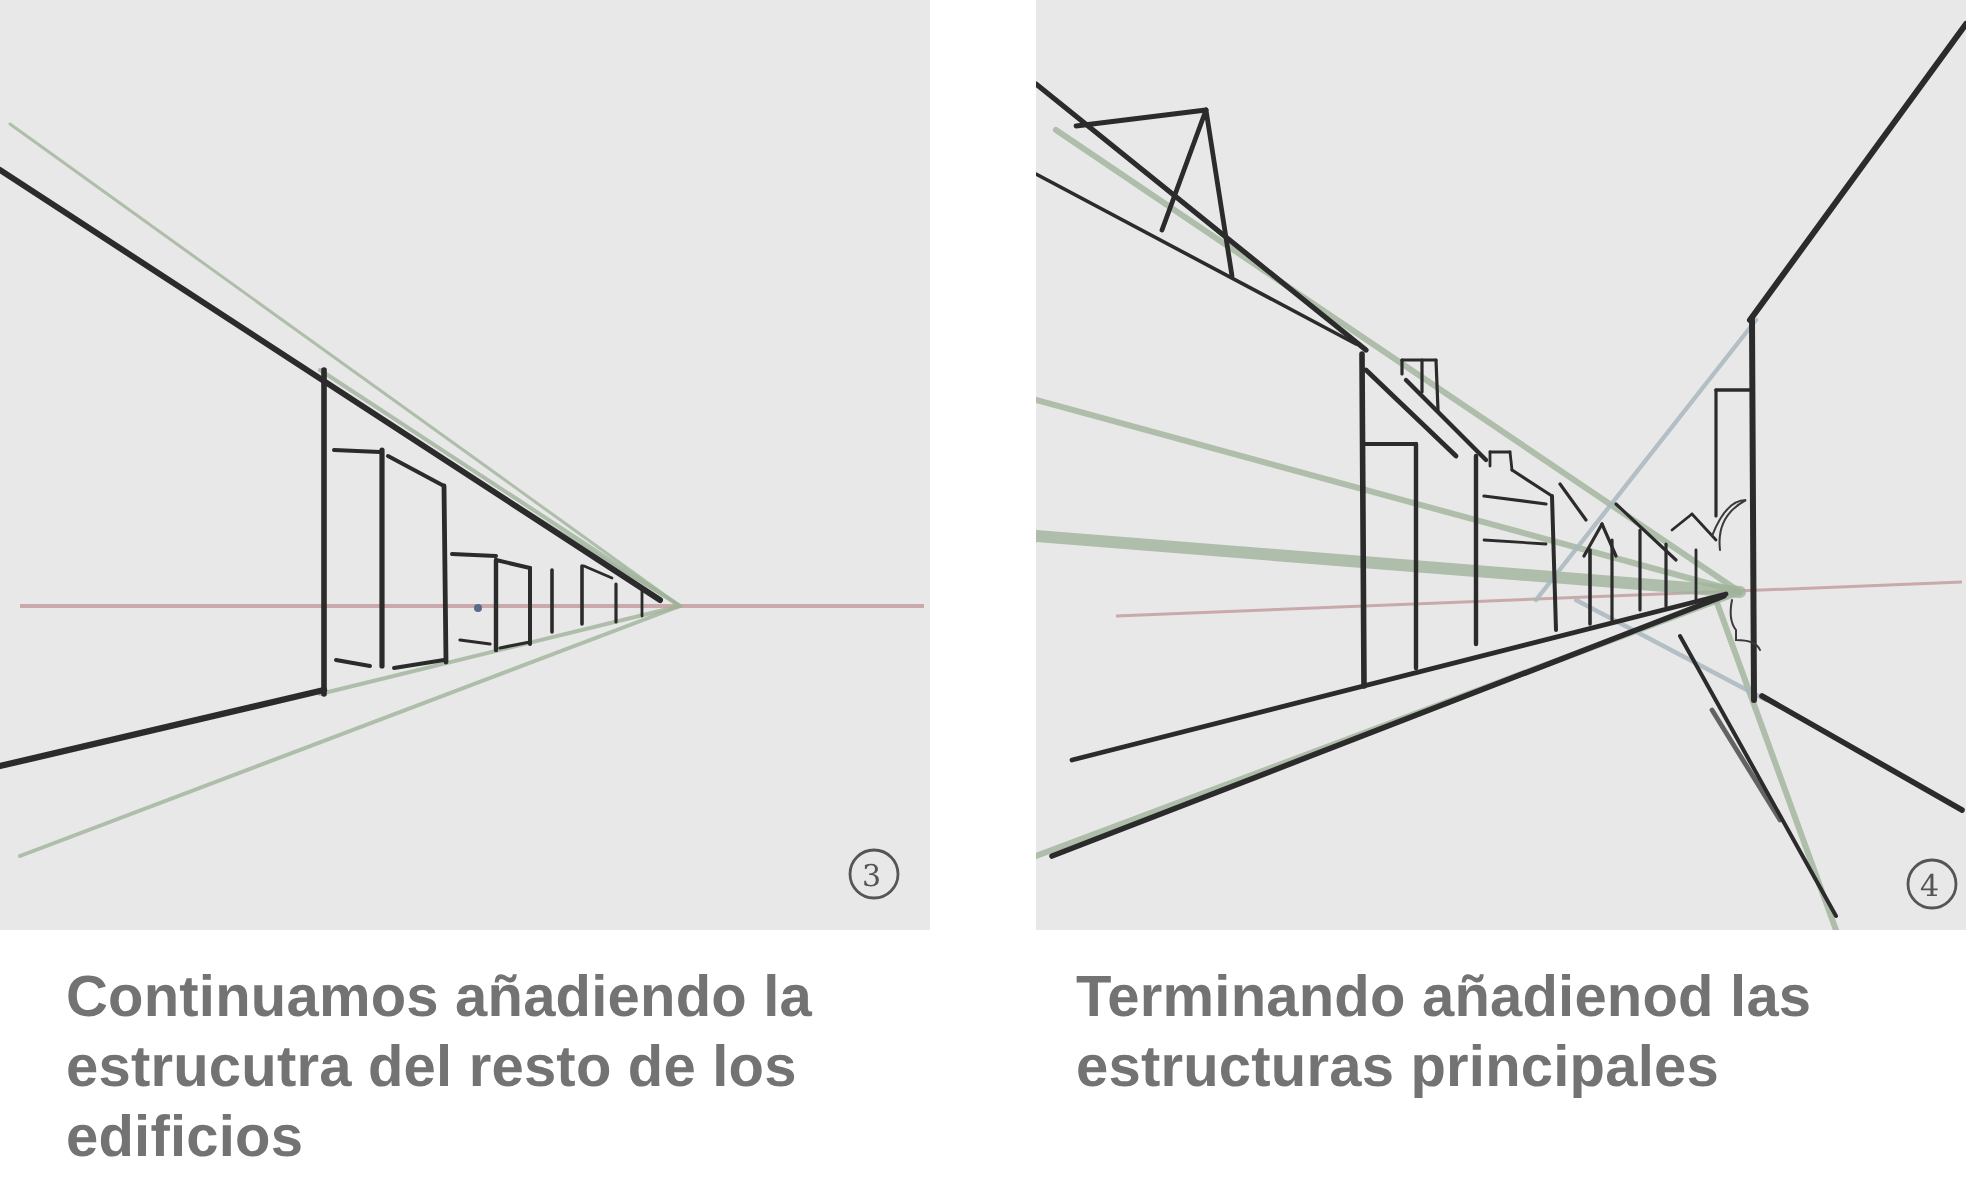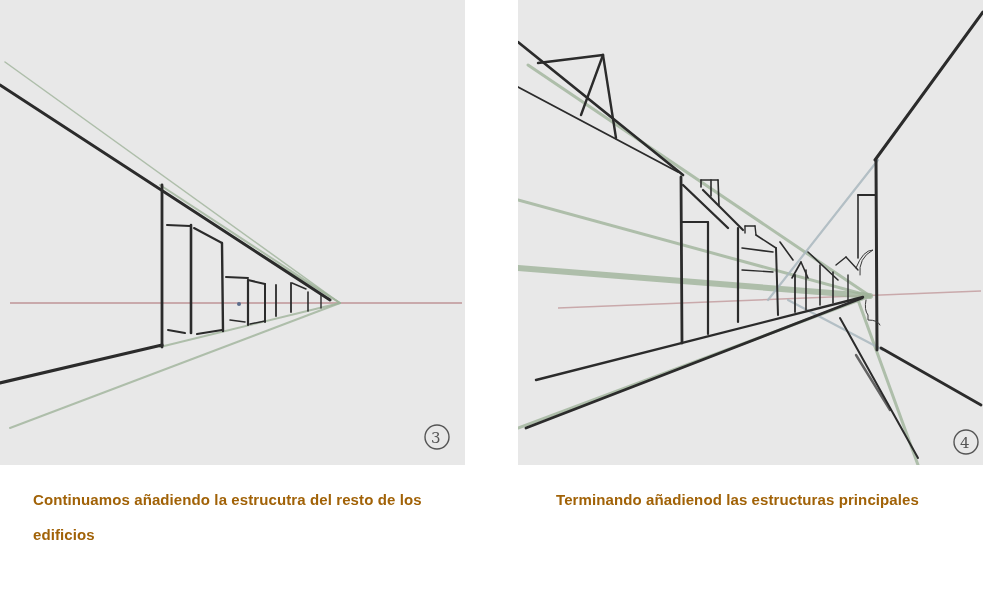--- a/index.html
+++ b/index.html
@@ -2,24 +2,24 @@
 <html><head>
   <meta charset="utf-8">
   <style>
     html, body { margin: 0; padding: 0; background: #ffffff; }
     body { width: 984px; height: 602px; position: relative; overflow: hidden;
            font-family: "Liberation Sans", "DejaVu Sans", sans-serif; }
     .panel { position: absolute; background: #e8e8e8; overflow: hidden; }
     .panel svg { display: block; width: 100%; height: 100%; }
     #panel-left  { left: 0; top: 0; width: 465px; height: 465px; }
     #panel-right { left: 518px; top: 0; width: 465px; height: 465px; }
-    .caption { position: absolute; font-weight: 700; font-size: 15px; line-height: 35px;
-               color: #a16207; letter-spacing: 0.1px; }
+    .caption { position: absolute; font-weight: 700; font-size: 29px; line-height: 35px;
+               color: #737373; letter-spacing: 0.1px; }
     #caption-left  { left: 33px; top: 482px; width: 400px; }
-    #caption-right { left: 556px; top: 482px; width: 400px; }
+    #caption-right { left: 538px; top: 482px; width: 400px; }
     .ink { stroke: #2b2b2b; fill: none; stroke-linecap: round; stroke-linejoin: round; }
     .ink-med { stroke: #3a3a3a; fill: none; stroke-linecap: round; }
     .guide-g { stroke: #9fb39a; fill: none; stroke-linecap: round; opacity: 0.8; }
     .guide-b { stroke: #a9b7be; fill: none; stroke-linecap: round; opacity: 0.85; }
     .horizon { stroke: #c9a9ab; fill: none; }
     .num { fill: none; stroke: #555; stroke-width: 1.4; }
     .numtxt { font-family: "DejaVu Serif", serif; font-size: 15px; fill: #555; }
   </style>
 </head>
 <body>

